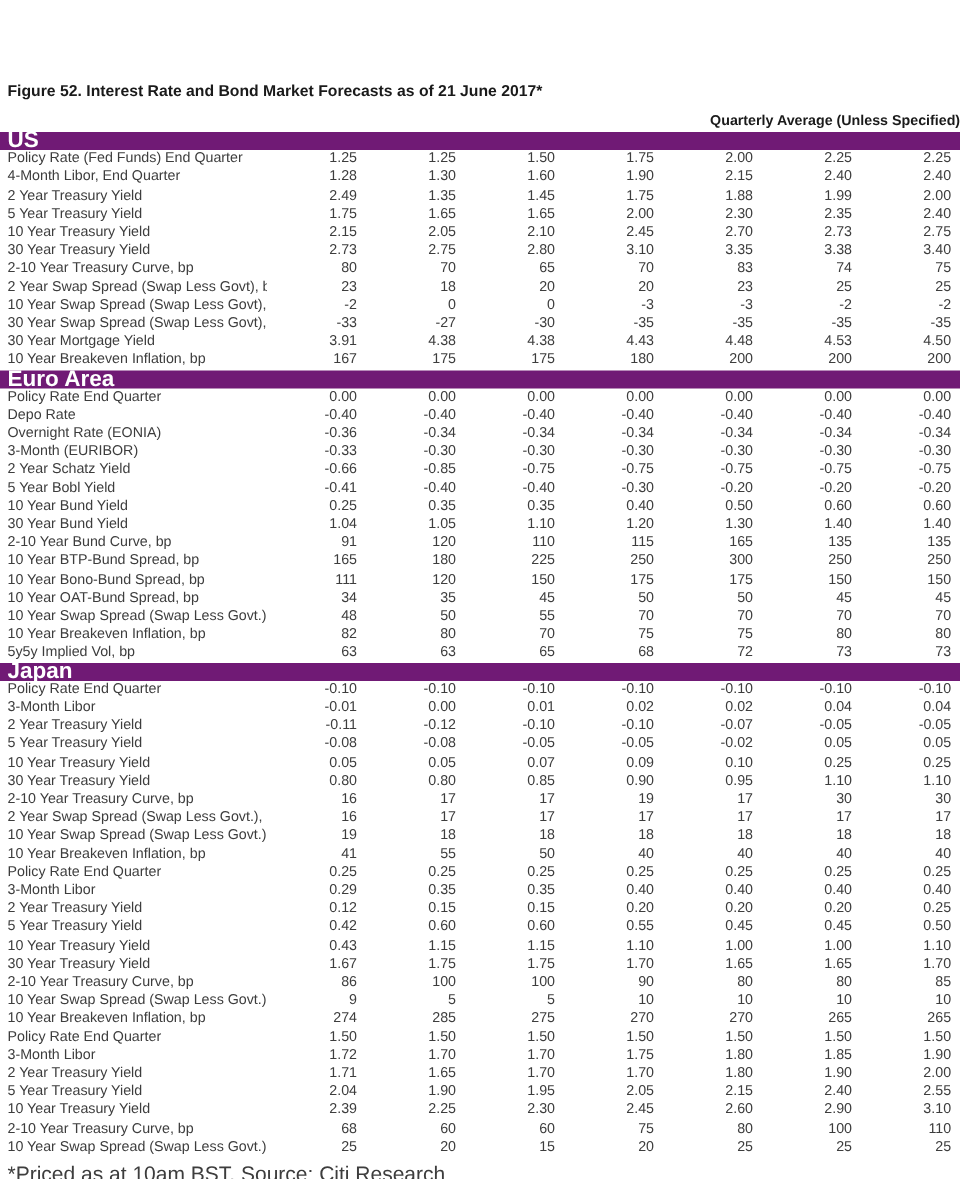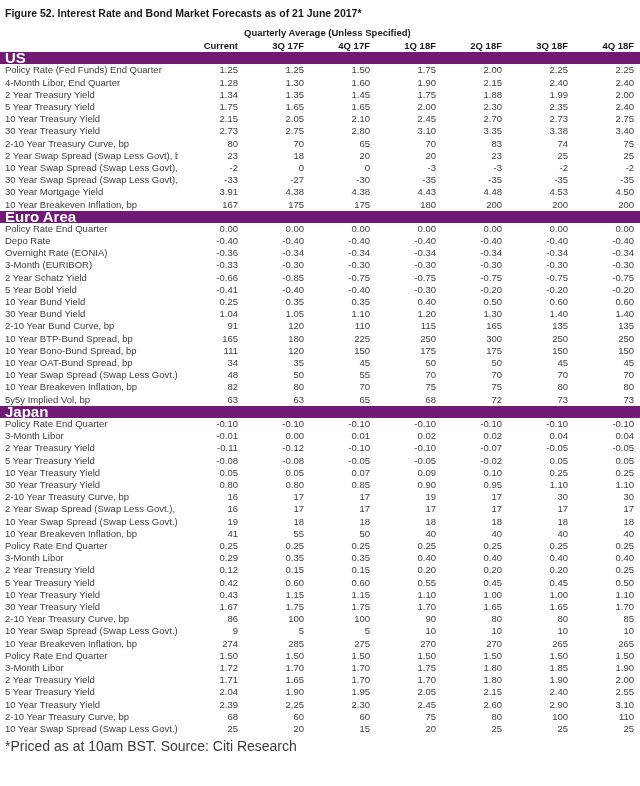--- a/index.html
+++ b/index.html
@@ -7,29 +7,30 @@
   body {
     width: 640px; height: 786px;
     font-family: "Liberation Sans", "DejaVu Sans", sans-serif;
     color: #3d3d3d;
     overflow: hidden;
   }
   .page { width: 640px; height: 786px; padding: 5px 0 0 0; }
   .figure-title {
     font-size: 10.5px; font-weight: bold; color: #1a1a1a;
     padding: 2px 0 8px 5px;
+    margin-top: 48px;
   }
   table.forecast {
     width: 640px; border-collapse: collapse; table-layout: fixed;
   }
   table.forecast col.c-label { width: 178px; }
   table.forecast col.c-num { width: 66px; }
   th, td { font-size: 9.5px; line-height: 12.2px; vertical-align: middle; }
   thead th { font-weight: bold; color: #1a1a1a; }
-  th.group-hdr { text-align: left; font-size: 9.5px; padding-bottom: 1px; }
+  th.group-hdr { text-align: right; font-size: 9.5px; padding-bottom: 1px; }
   th.col-hdr { text-align: right; padding-right: 6px; }
   tr.band td {
     background: #701a75; color: #ffffff; font-weight: bold;
     padding: 0 0 0 5px; height: 12px; line-height: 12px; font-size: 15px;
   }
   td.row-label { text-align: left; padding-left: 5px; color: #3d3d3d; white-space: nowrap; overflow: hidden; }
   td.num { text-align: right; padding-right: 6px; color: #3d3d3d; }
   tbody tr.data-row { height: 12.2px; }
   .footnote {
     font-size: 14px; color: #3d3d3d; padding: 3px 0 0 5px;
@@ -51,30 +52,20 @@
       <col class="c-num">
         <col class="c-num">
         <col class="c-num">
     </colgroup>
     <thead>
       <tr>
         <th></th>
         <th></th>
         <th class="group-hdr" colspan="6">Quarterly Average (Unless Specified)</th>
       </tr>
-      <tr id="col-header-row">
-        <th></th>
-      <th class="col-hdr">Current</th>
-          <th class="col-hdr">3Q 17F</th>
-          <th class="col-hdr">4Q 17F</th>
-          <th class="col-hdr">1Q 18F</th>
-          <th class="col-hdr">2Q 18F</th>
-          <th class="col-hdr">3Q 18F</th>
-          <th class="col-hdr">4Q 18F</th>
-        </tr>
     </thead>
     <tbody id="table-body">
         <tr class="band">
           <td colspan="8">US</td>
         </tr>
         <tr class="data-row">
           <td class="row-label">Policy Rate (Fed Funds) End Quarter</td>
           <td class="num">1.25</td>
           <td class="num">1.25</td>
           <td class="num">1.50</td>
@@ -88,21 +79,21 @@
           <td class="num">1.28</td>
           <td class="num">1.30</td>
           <td class="num">1.60</td>
           <td class="num">1.90</td>
           <td class="num">2.15</td>
           <td class="num">2.40</td>
           <td class="num">2.40</td>
         </tr>
         <tr class="data-row">
           <td class="row-label">2 Year Treasury Yield</td>
-          <td class="num">1.34</td>
+          <td class="num">2.49</td>
           <td class="num">1.35</td>
           <td class="num">1.45</td>
           <td class="num">1.75</td>
           <td class="num">1.88</td>
           <td class="num">1.99</td>
           <td class="num">2.00</td>
         </tr>
         <tr class="data-row">
           <td class="row-label">5 Year Treasury Yield</td>
           <td class="num">1.75</td>

